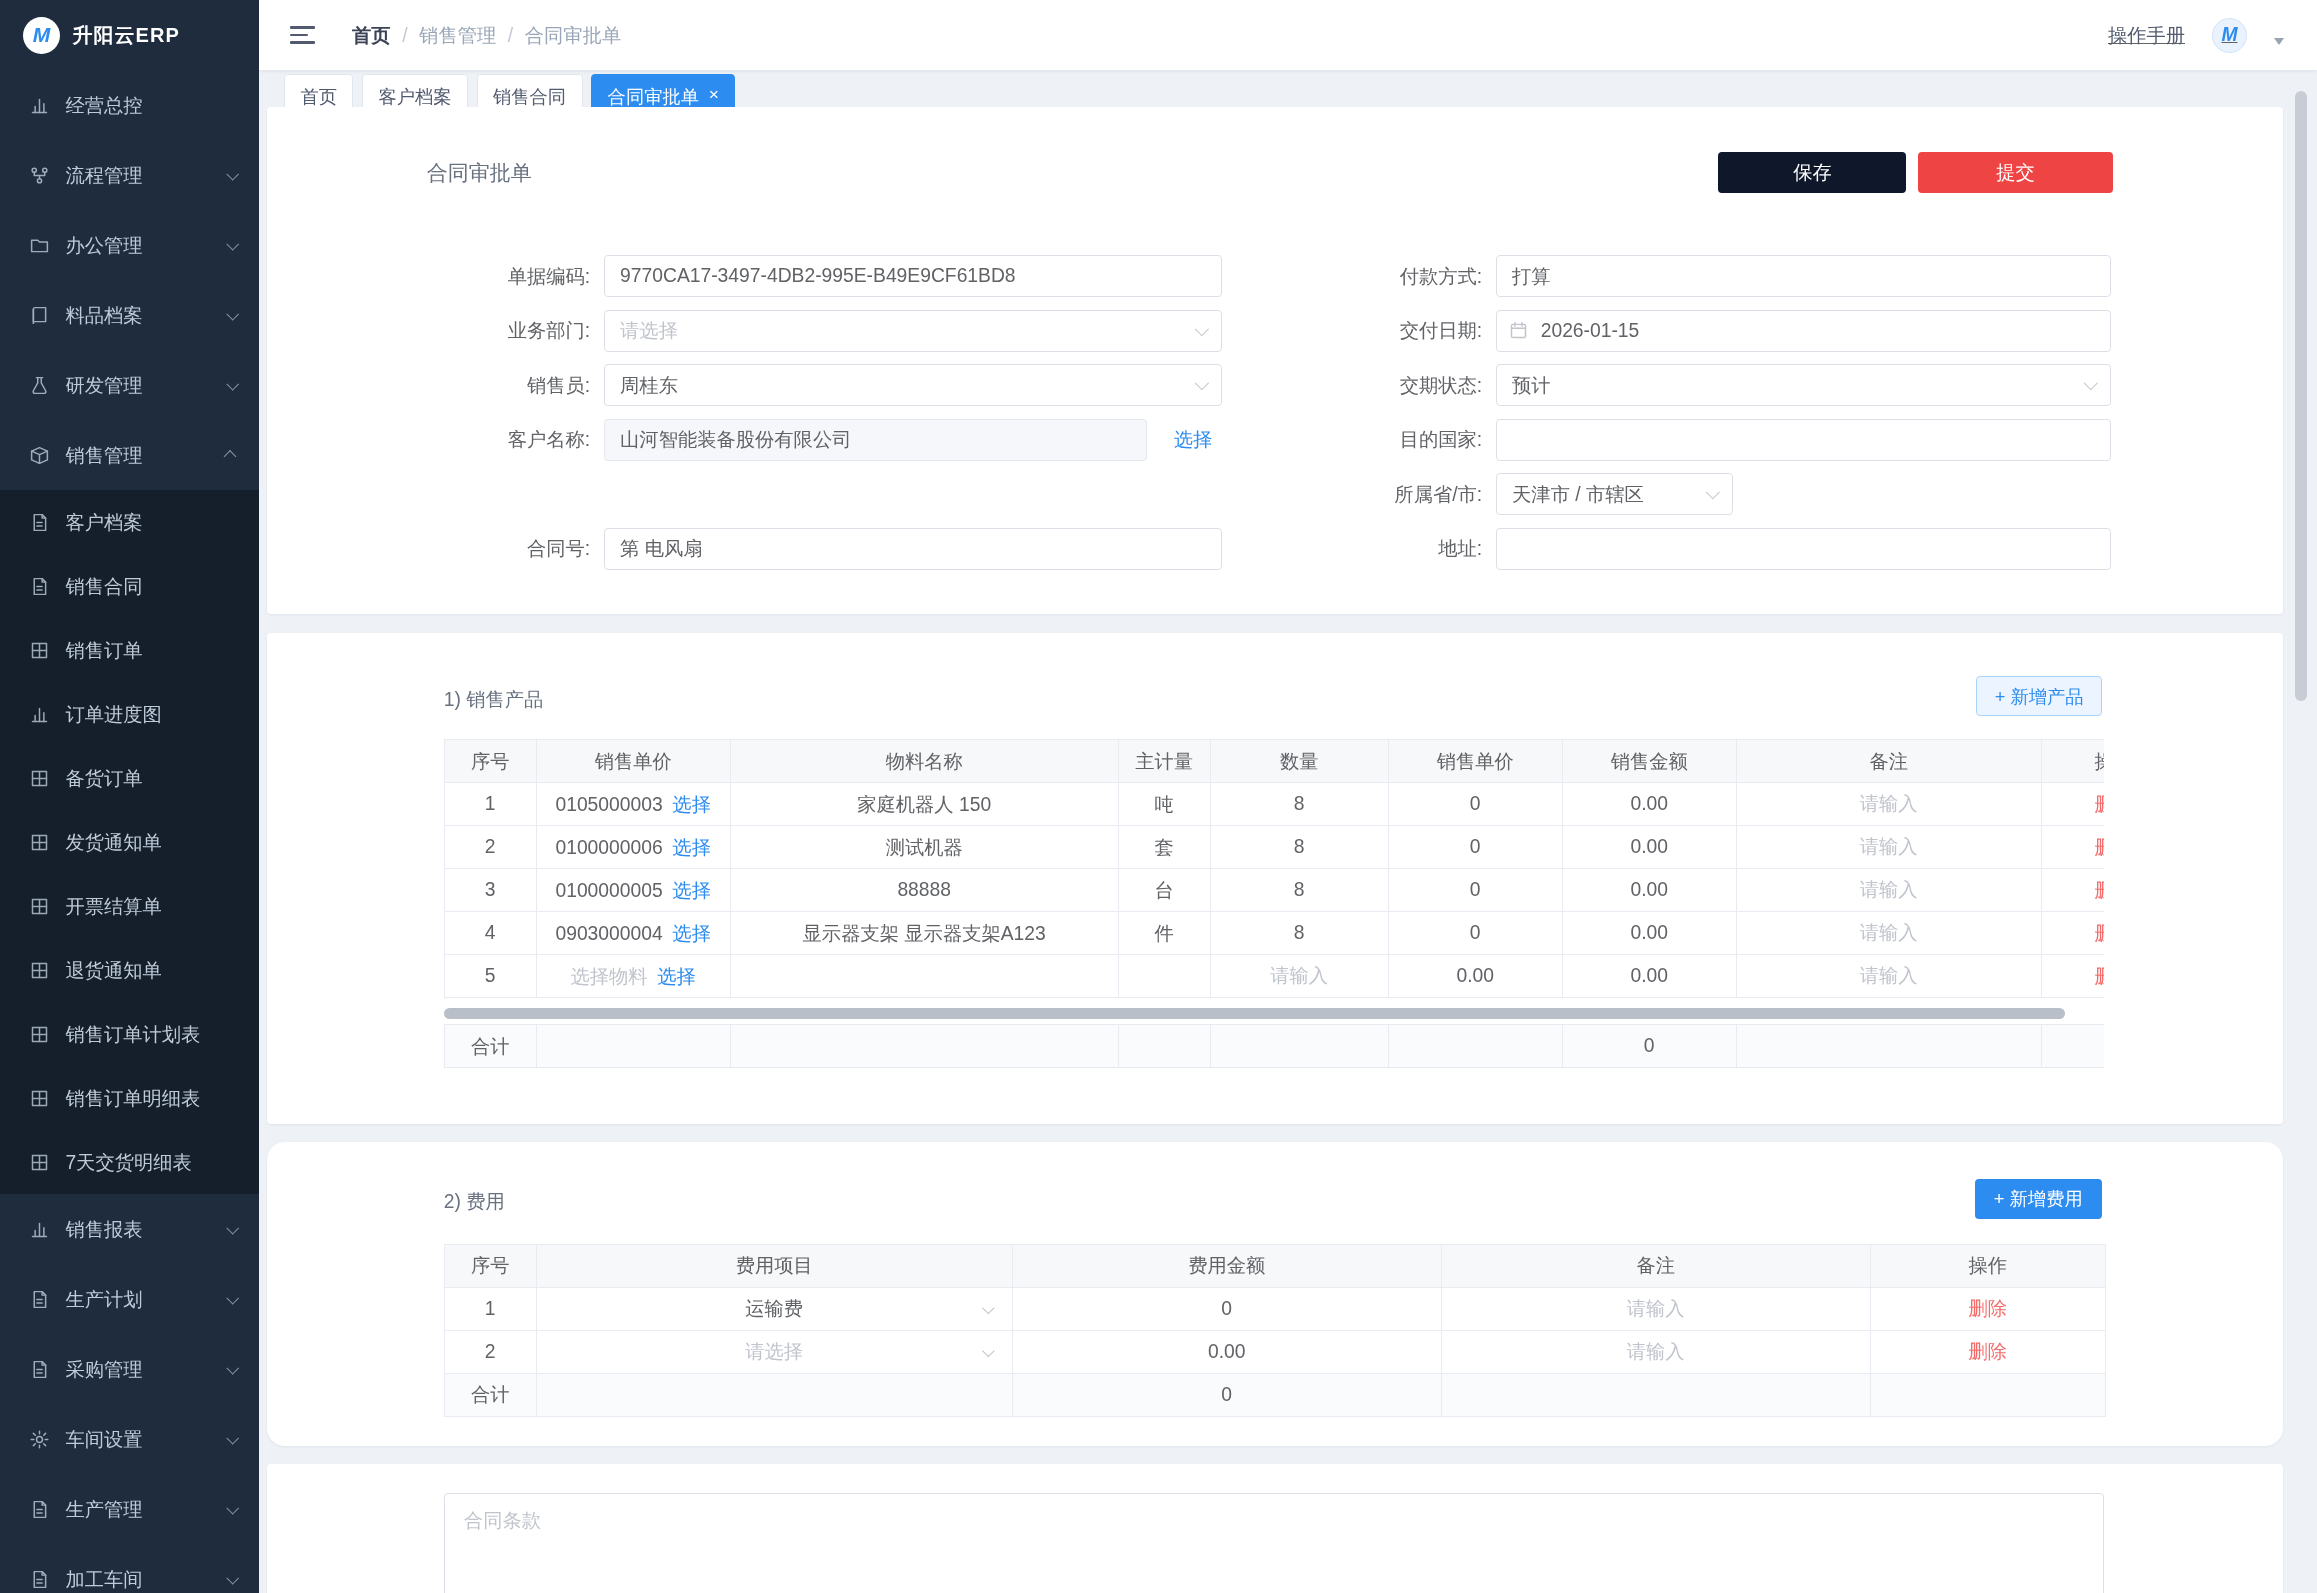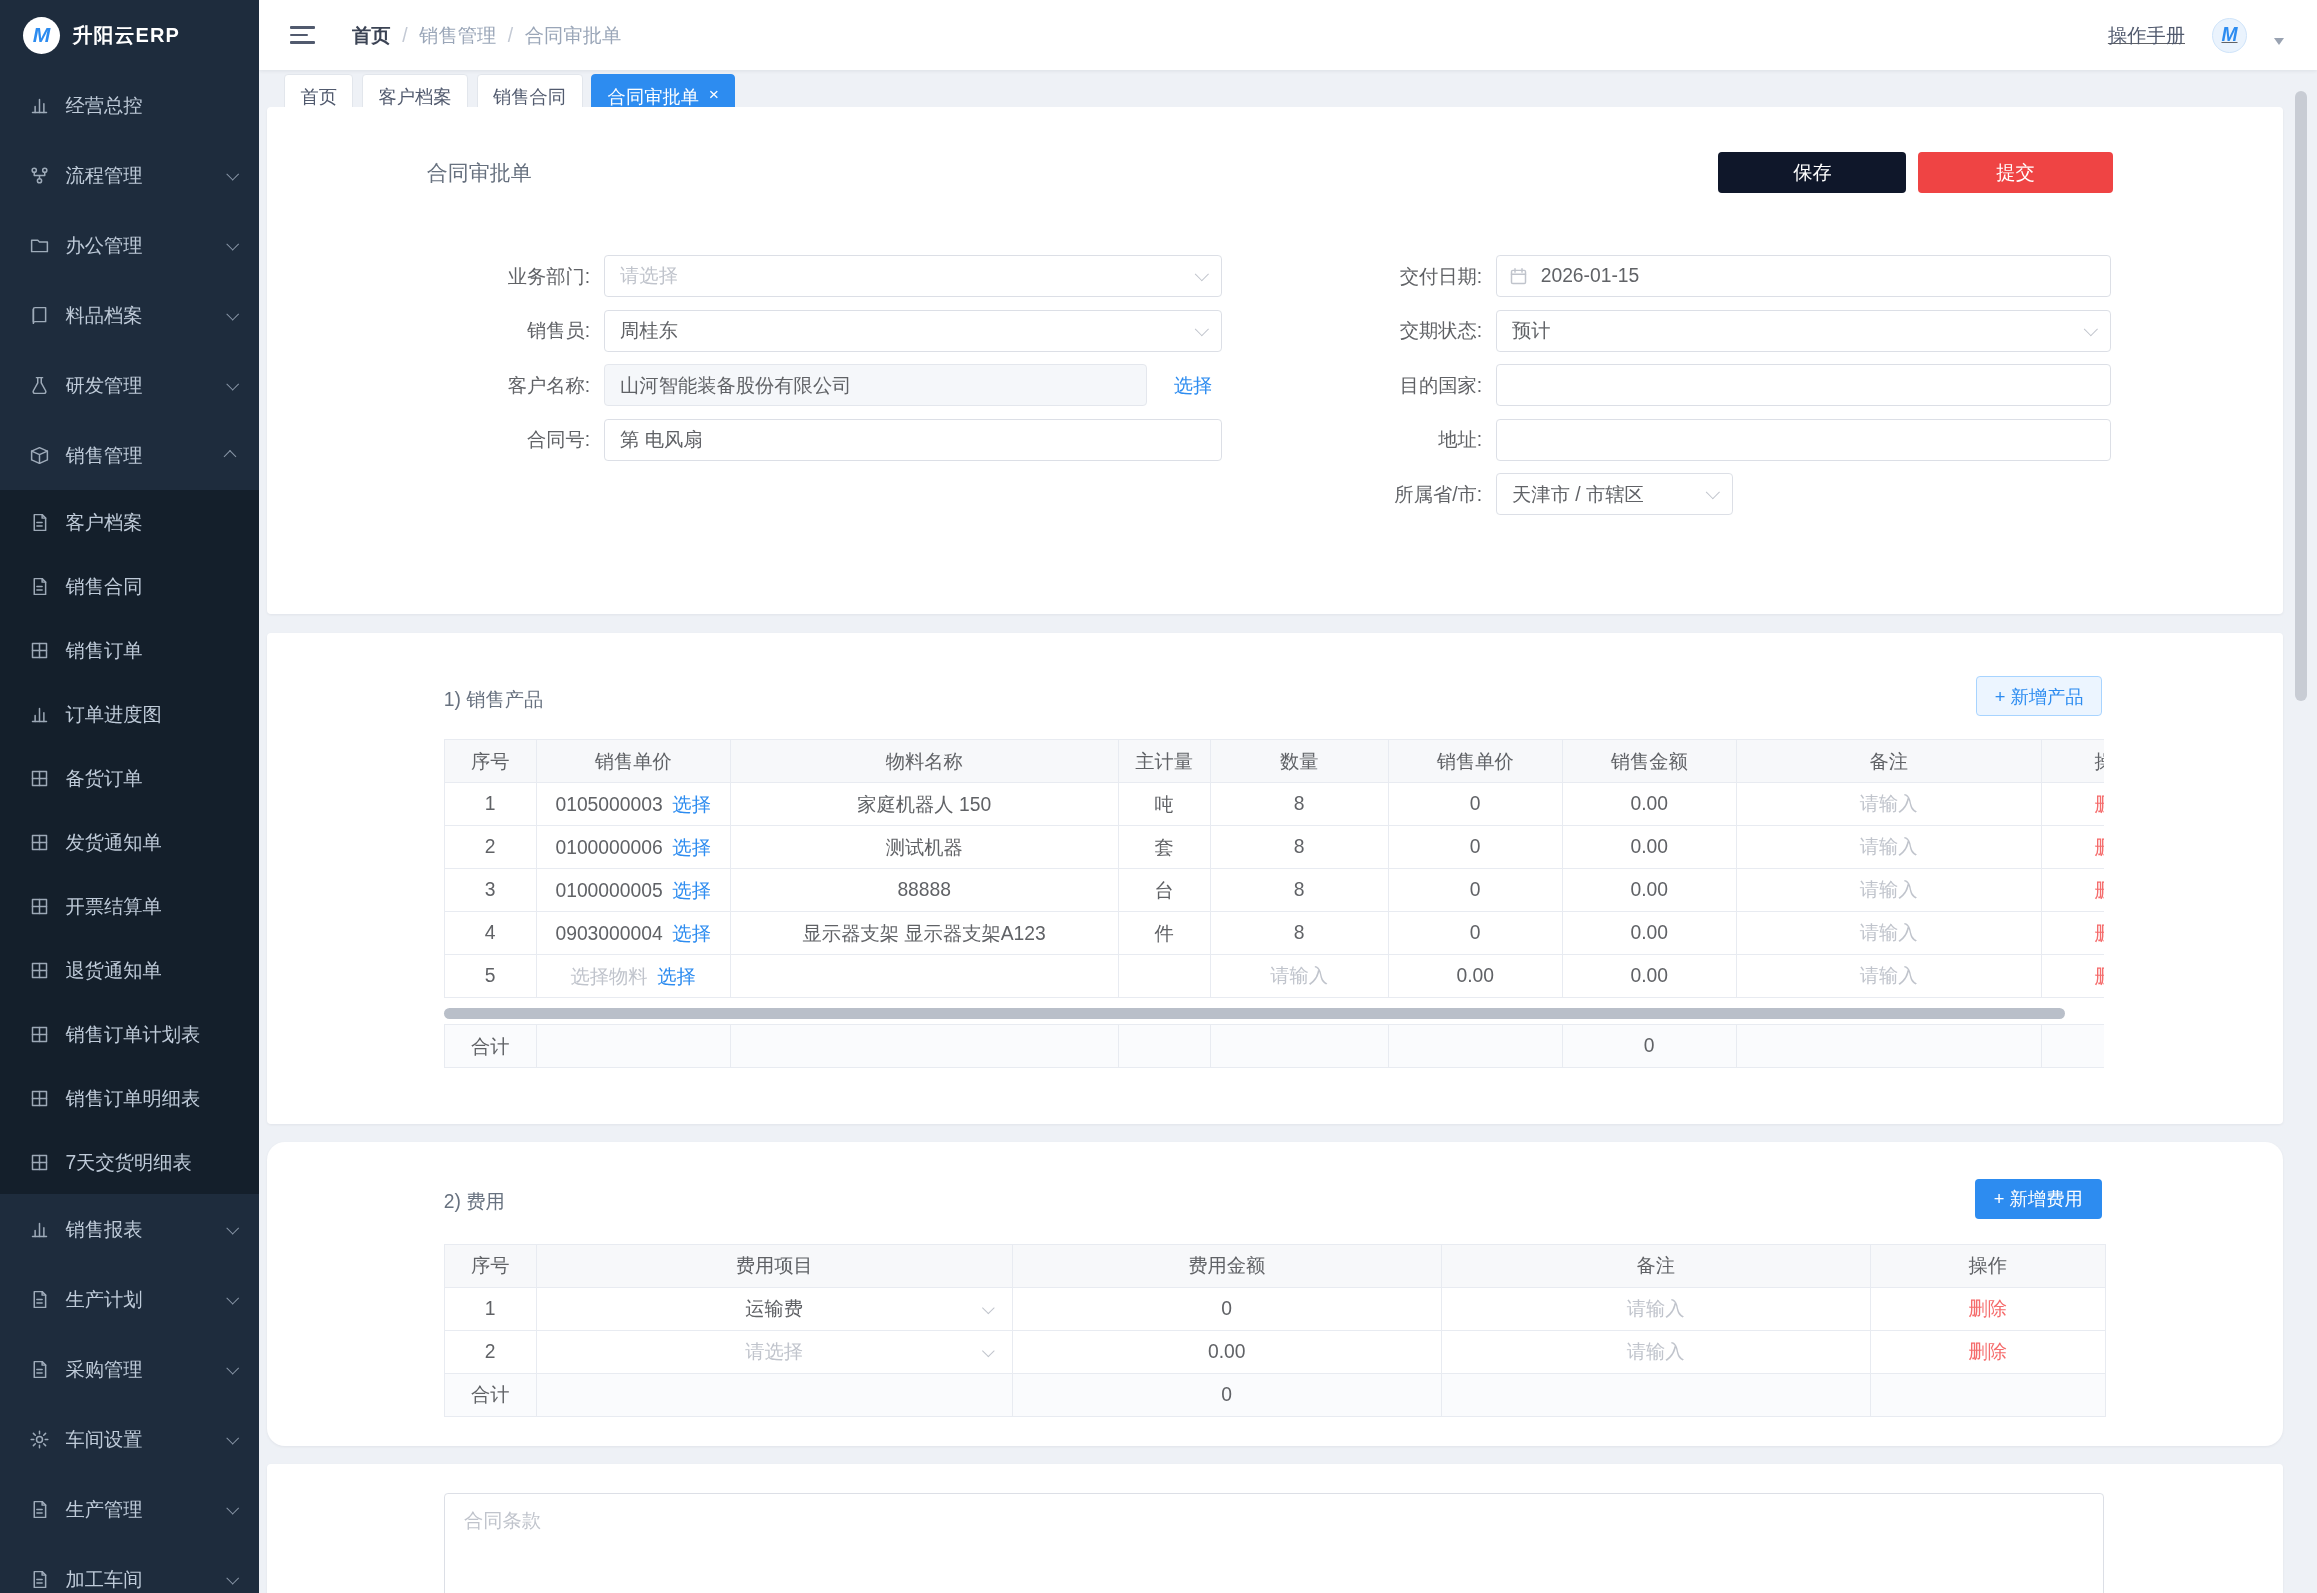--- a/index.html
+++ b/index.html
@@ -377,20 +377,30 @@
     <section class="card card1">
       <div class="c1-head">
         <span class="page-title">合同审批单</span>
         <span class="btns">
           <button class="btn btn-save">保存</button>
           <button class="btn btn-submit">提交</button>
         </span>
       </div>
 
       <div class="form">
+        <div class="frow">
+          <span class="lab-l">单据编码:</span>
+          <span class="ctl-l">
+              <input class="inp" value="9770CA17-3497-4DB2-995E-B49E9CF61BD8" style="">
+            </span>
+          <span class="lab-r">付款方式:</span>
+          <span class="ctl-r">
+              <input class="inp" value="打算" style="">
+            </span>
+        </div>
 
         <div class="frow">
           <span class="lab-l">业务部门:</span>
           <span class="ctl-l">
             <input class="inp" placeholder="请选择" style="">
             <span class="sel-arrow"></span>
           </span>
           <span class="lab-r">交付日期:</span>
           <span class="ctl-r">
             <svg class="ico date-ico" width="21" height="21" color="#c0c4cc" viewBox="0 0 22 22">
@@ -419,39 +429,39 @@
             <input class="inp disabled short" value="山河智能装备股份有限公司" style="">
             <a class="link">选择</a>
           </span>
           <span class="lab-r">目的国家:</span>
           <span class="ctl-r">
               <input class="inp" style="">
             </span>
         </div>
 
         <div class="frow">
+          <span class="spacer-l"></span>
+          <span class="lab-r">所属省/市:</span>
+          <span class="ctl-r">
+            <span class="narrow-wrap">
+              <input class="inp" value="天津市 / 市辖区" style="">
+              <span class="sel-arrow"></span>
+            </span>
+          </span>
+        </div>
+
+        <div class="frow">
           <span class="lab-l">合同号:</span>
           <span class="ctl-l">
               <input class="inp" value="第 电风扇" style="">
             </span>
           <span class="lab-r">地址:</span>
           <span class="ctl-r">
               <input class="inp" style="">
             </span>
-        </div>
-
-        <div class="frow">
-          <span class="spacer-l"></span>
-          <span class="lab-r">所属省/市:</span>
-          <span class="ctl-r">
-            <span class="narrow-wrap">
-              <input class="inp" value="天津市 / 市辖区" style="">
-              <span class="sel-arrow"></span>
-            </span>
-          </span>
         </div>
       </div>
     </section>
 
     <section class="card card2">
       <div class="sec-head2">
         <span class="sec-title">1) 销售产品</span>
         <button class="btn-add-ghost">+ 新增产品</button>
       </div>
 

